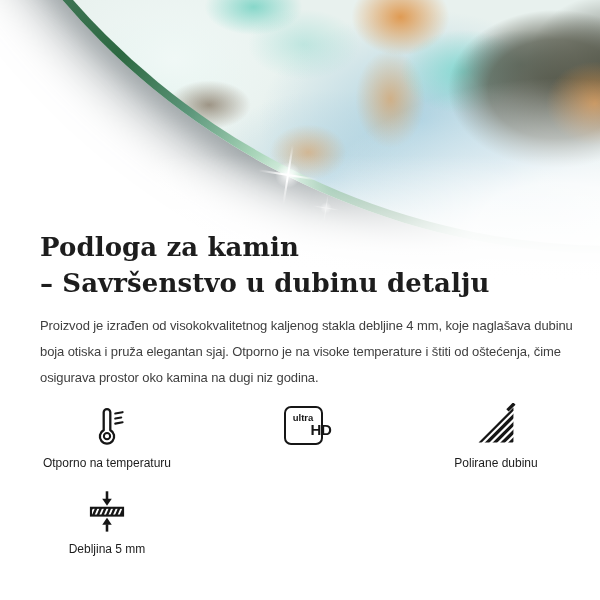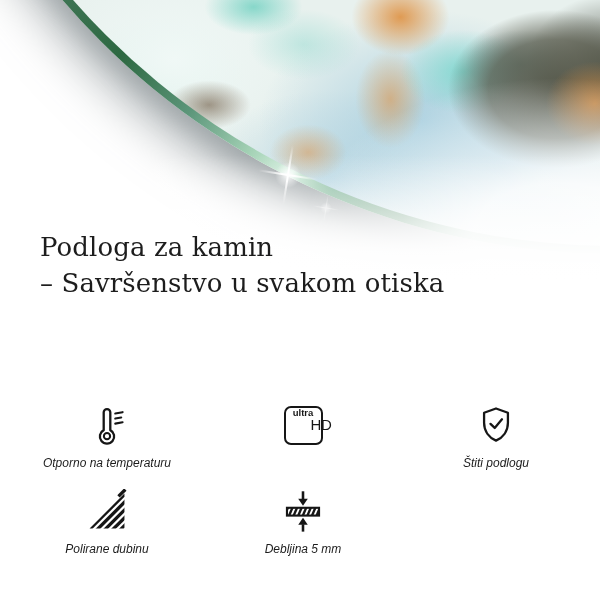--- a/index.html
+++ b/index.html
@@ -47,37 +47,37 @@
   .sparkle{position:absolute;width:60px;height:60px;z-index:3;pointer-events:none;transform:rotate(9deg);}
   .sparkle::before,.sparkle::after{content:"";position:absolute;background:linear-gradient(90deg,rgba(255,255,255,0),#fff 42%,#fff 58%,rgba(255,255,255,0));border-radius:2px;filter:blur(.4px);}
   .sparkle::before{left:0;right:0;top:50%;height:2.6px;margin-top:-1.3px;}
   .sparkle::after{top:0;bottom:0;left:50%;width:2.6px;margin-left:-1.3px;background:linear-gradient(180deg,rgba(255,255,255,0),#fff 42%,#fff 58%,rgba(255,255,255,0));}
   .sparkle .glow{position:absolute;left:50%;top:50%;width:28px;height:28px;transform:translate(-50%,-50%);background:radial-gradient(circle,rgba(255,255,255,.98) 0%,rgba(255,255,255,0) 65%);}
   .sparkle.main{left:258px;top:145px;}
   .sparkle.small{left:296px;top:178px;transform:rotate(9deg) scale(.45);opacity:.6;}
 
   
   .content{position:absolute;left:40px;right:26px;top:229px;z-index:5;}
-  h1{margin:0;font-family:"DejaVu Serif","Liberation Serif",serif;font-weight:400;
+  h1{margin:0;font-family:"DejaVu Serif","Liberation Serif",serif;font-weight:700;
      font-size:26px;line-height:36px;color:var(--heading_color,#1d1d1d);letter-spacing:.1px;}
   h1 span{display:block;}
   .content p{margin:12px 0 0 0;font-size:13px;line-height:26px;letter-spacing:-.1px;
      color:var(--body_color,#3f3f3f);max-width:552px;}
 
   
   .features{position:absolute;left:0;top:399px;width:600px;z-index:5;
     display:grid;grid-template-columns:214px 178px 208px;grid-template-rows:86px 86px;}
   .feature{display:flex;flex-direction:column;align-items:center;justify-content:flex-start;}
   .ic{height:52px;display:flex;align-items:center;justify-content:center;color:var(--icon_color,#161616);}
   .ic svg{display:block;}
-  .feature .lbl{margin-top:5px;font-size:12px;line-height:14px;color:var(--label_color,#1c1c1c);text-align:center;font-style:italic;}
+  .feature .lbl{margin-top:5px;font-size:12px;line-height:14px;color:var(--label_color,#1c1c1c);text-align:center;}
   .uhd-box{width:35px;height:35px;border:2.8px solid var(--icon_color,#161616);border-radius:7px;
-    display:flex;flex-direction:column;align-items:center;color:var(--icon_color,#161616);}
+    display:flex;flex-direction:column;align-items:center;justify-content:center;color:var(--icon_color,#161616);}
   .uhd-box .u{font-size:9.5px;font-weight:700;line-height:10px;}
-  .uhd-box .h{font-size:15px;font-weight:400;line-height:14px;letter-spacing:-.3px;margin-left:36px;}
+  .uhd-box .h{font-size:15px;font-weight:700;line-height:14px;letter-spacing:-.3px;margin-left:36px;}
 </style>
 </head>
 <body>
 
 <div class="page">
 
   <div class="hero">
     <div class="disc">
       <div class="disc-art"></div>
     </div>
@@ -86,22 +86,23 @@
       </div>
     <div class="sparkle small">
         <div class="glow"></div>
       </div>
     <div class="hero-fade"></div>
   </div>
 
   <section class="content">
     <h1>
       <span>Podloga za kamin</span>
-      <span>– Savršenstvo u svakom otiska</span>
+      <span>– Savršenstvo u dubinu detalju</span>
     </h1>
+    <p>Proizvod je izrađen od visokokvalitetnog kaljenog stakla debljine 4 mm, koje naglašava dubinu boja otiska i pruža elegantan sjaj. Otporno je na visoke temperature i štiti od oštećenja, čime osigurava prostor oko kamina na dugi niz godina.</p>
   </section>
 
   <div class="features">
 
     <div class="feature">
       <div class="ic">
         <svg width="44" height="44" viewBox="0 0 48 48" fill="none" stroke="currentColor" stroke-linecap="round" stroke-linejoin="round">
           <path d="M20.4 29.6 V10.2 a3.6 3.6 0 0 1 7.2 0 V29.6 a7.8 7.8 0 1 1 -7.2 0 Z" stroke-width="2.5"></path>
           <circle cx="24" cy="36.2" r="3.4" stroke-width="2.2"></circle>
           <line x1="33" y1="11.5" x2="41" y2="10" stroke-width="2.3"></line>
@@ -114,29 +115,20 @@
 
     <div class="feature">
       <div class="ic">
         <div class="uhd-box">
           <span class="u">ultra</span>
           <span class="h">HD</span>
         </div>
       </div>
     </div>
 
-    <div class="feature">
-      <div class="ic">
-        <svg width="44" height="44" viewBox="0 0 48 48" fill="none" stroke="currentColor" stroke-linecap="round" stroke-linejoin="round">
-          <path d="M24 6 L37 10.6 V21.5 C37 30.8 31.4 37.8 24 41 C16.6 37.8 11 30.8 11 21.5 V10.6 Z" stroke-width="2.5"></path>
-          <path d="M18 22.8 L22.6 27.2 L30.5 17.8" stroke-width="2.5"></path>
-        </svg>
-      </div>
-      <span class="lbl">Štiti podlogu</span>
-    </div>
 
 
     <div class="feature">
       <div class="ic">
         <svg width="44" height="44" viewBox="0 0 48 48" fill="none" stroke="currentColor">
           <defs>
               <clipPath id="tri">
                 <polygon points="5,43 43,43 43,5"></polygon>
               </clipPath>
             </defs>

